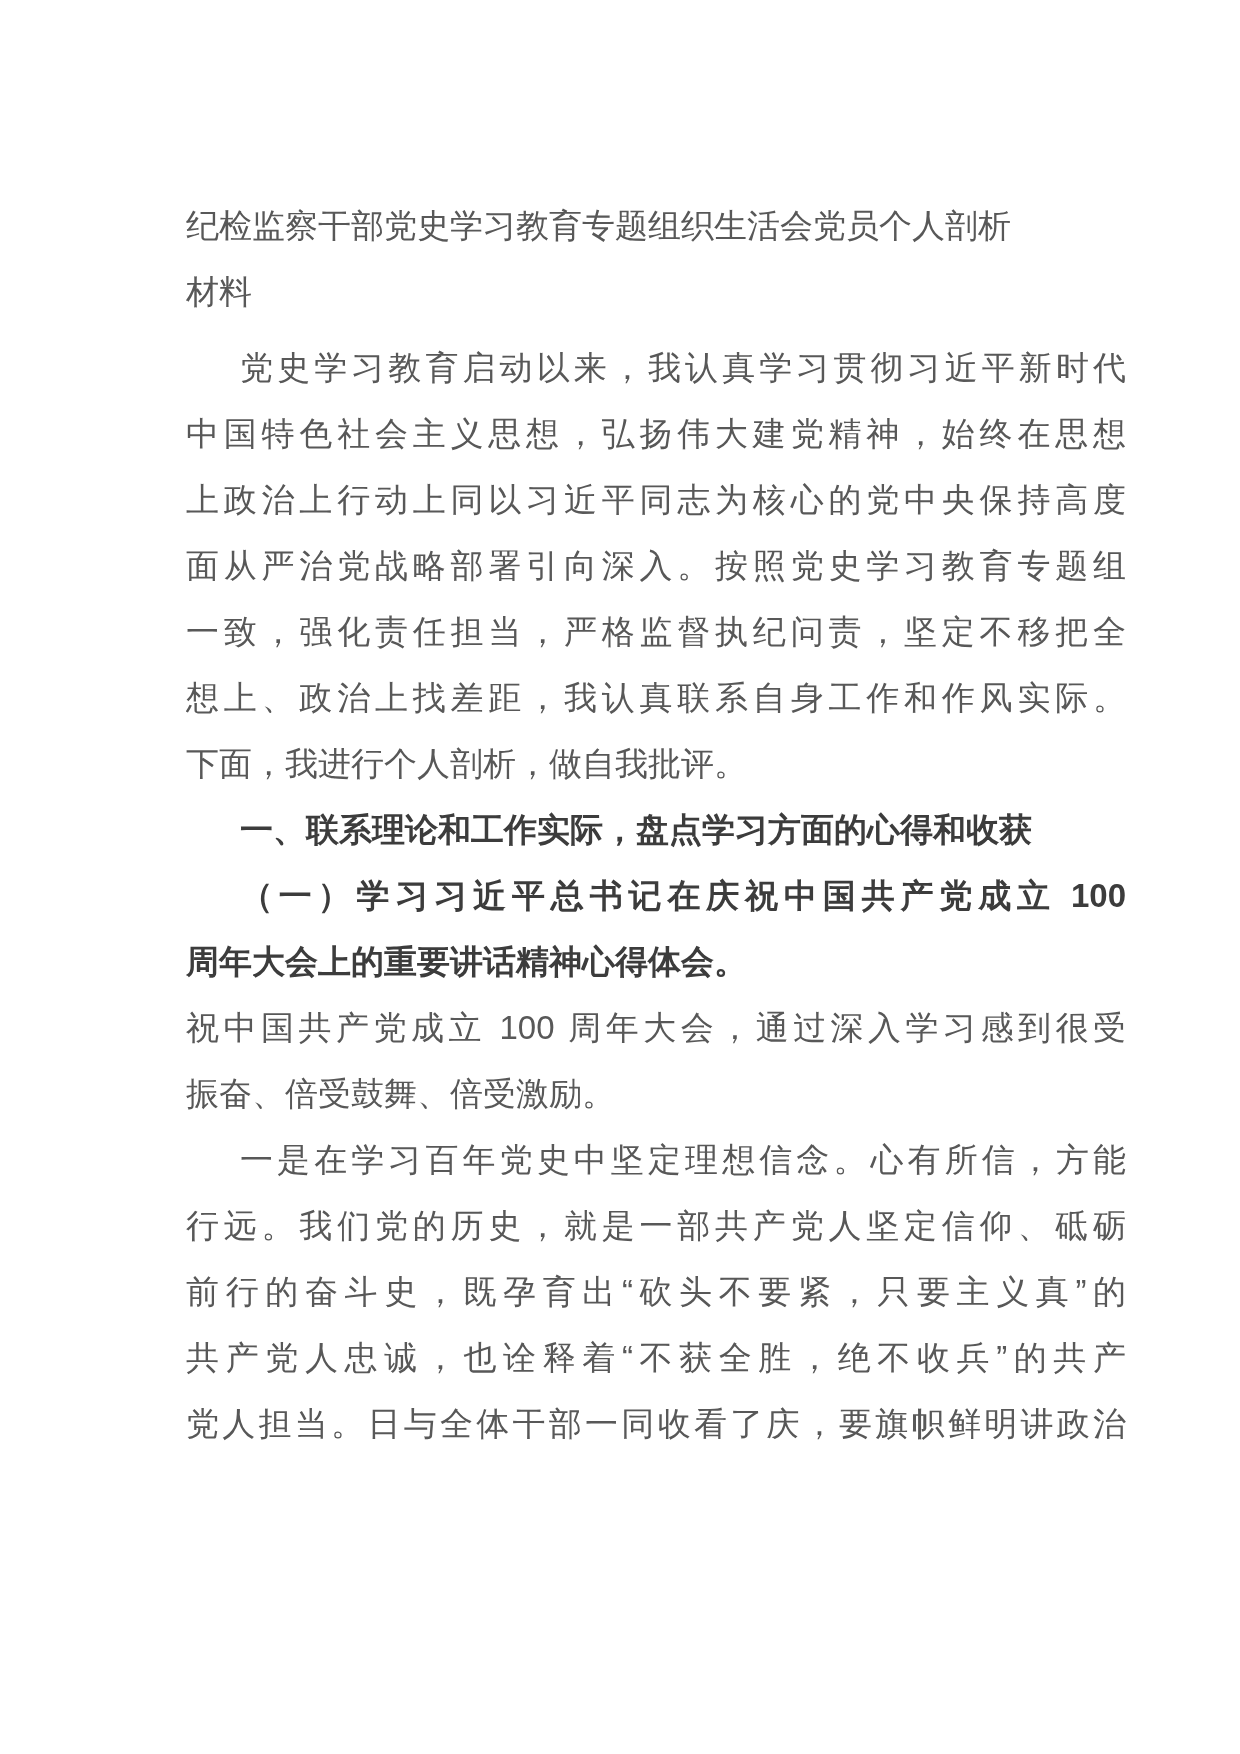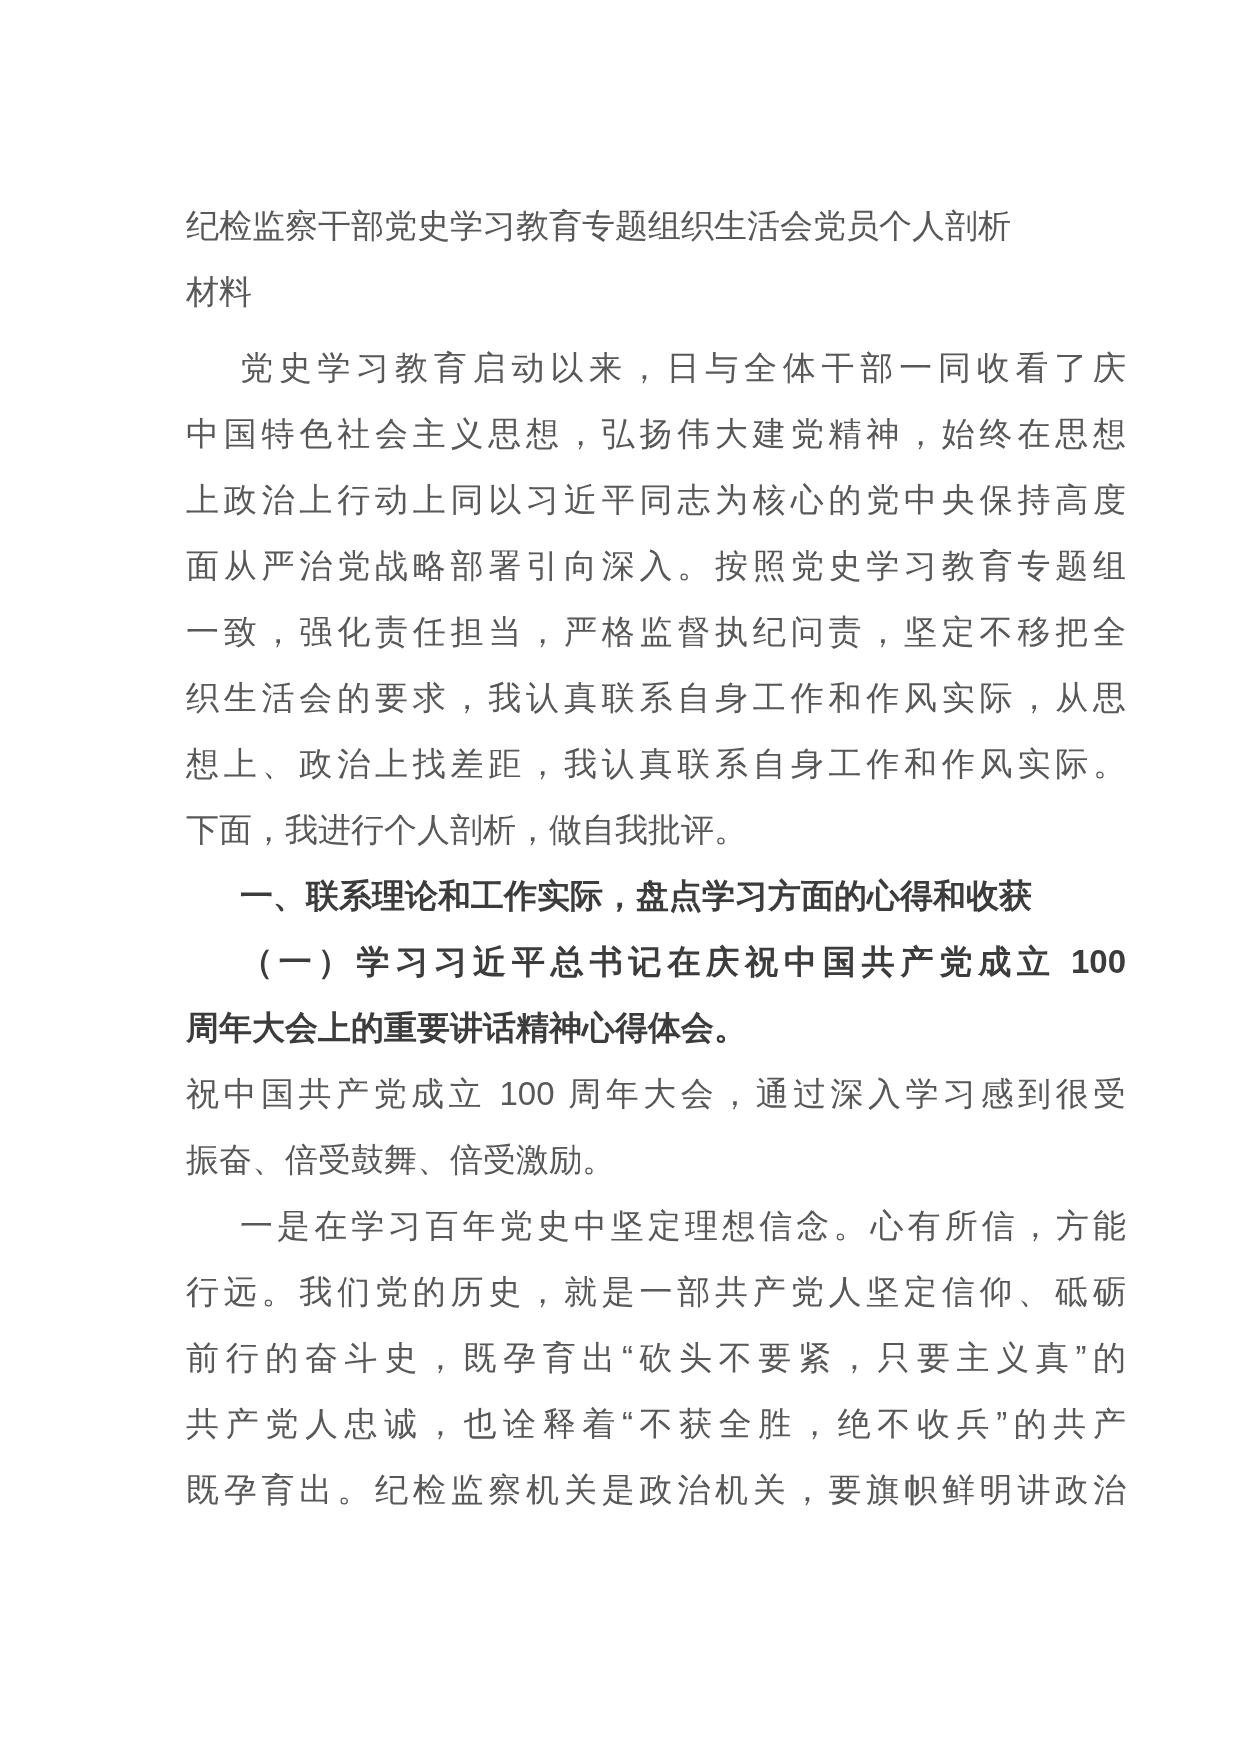--- a/index.html
+++ b/index.html
@@ -52,41 +52,40 @@
 </head>
 <body>
 
 <div class="page">
   <div id="doc-content">
       <div class="block title-block">
         <div class="line align-left">纪检监察干部党史学习教育专题组织生活会党员个人剖析</div>
         <div class="line align-left">材料</div>
       </div>
       <div class="block">
-        <div class="line indent">党史学习教育启动以来，日与全体干部一同收看了庆</div>
+        <div class="line indent">党史学习教育启动以来，我认真学习贯彻习近平新时代</div>
         <div class="line">中国特色社会主义思想，弘扬伟大建党精神，始终在思想</div>
         <div class="line">上政治上行动上同以习近平同志为核心的党中央保持高度</div>
         <div class="line">面从严治党战略部署引向深入。按照党史学习教育专题组</div>
         <div class="line">一致，强化责任担当，严格监督执纪问责，坚定不移把全</div>
-        <div class="line">织生活会的要求，我认真联系自身工作和作风实际，从思</div>
         <div class="line">想上、政治上找差距，我认真联系自身工作和作风实际。</div>
         <div class="line align-left">下面，我进行个人剖析，做自我批评。</div>
       </div>
       <div class="block">
         <div class="line bold indent align-left">一、联系理论和工作实际，盘点学习方面的心得和收获</div>
       </div>
       <div class="block">
         <div class="line bold indent">（一）学习习近平总书记在庆祝中国共产党成立 100</div>
         <div class="line bold align-left">周年大会上的重要讲话精神心得体会。</div>
       </div>
       <div class="block">
         <div class="line">祝中国共产党成立 100 周年大会，通过深入学习感到很受</div>
         <div class="line align-left">振奋、倍受鼓舞、倍受激励。</div>
       </div>
       <div class="block">
         <div class="line indent">一是在学习百年党史中坚定理想信念。心有所信，方能</div>
         <div class="line">行远。我们党的历史，就是一部共产党人坚定信仰、砥砺</div>
         <div class="line">前行的奋斗史，既孕育出“砍头不要紧，只要主义真”的</div>
         <div class="line">共产党人忠诚，也诠释着“不获全胜，绝不收兵”的共产</div>
-        <div class="line">既孕育出。纪检监察机关是政治机关，要旗帜鲜明讲政治</div>
+        <div class="line">党人担当。日与全体干部一同收看了庆，要旗帜鲜明讲政治</div>
       </div>
     </div>
 </div>
 
 </body></html>

